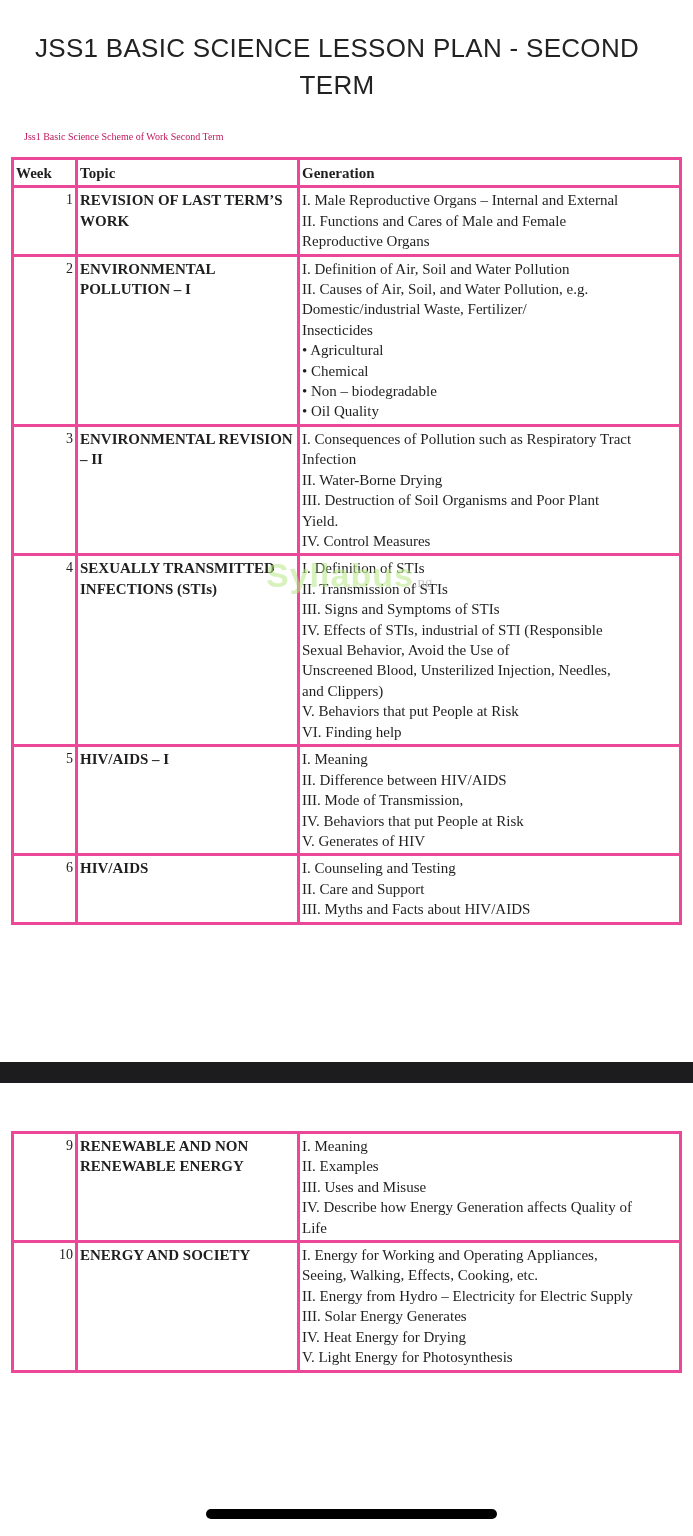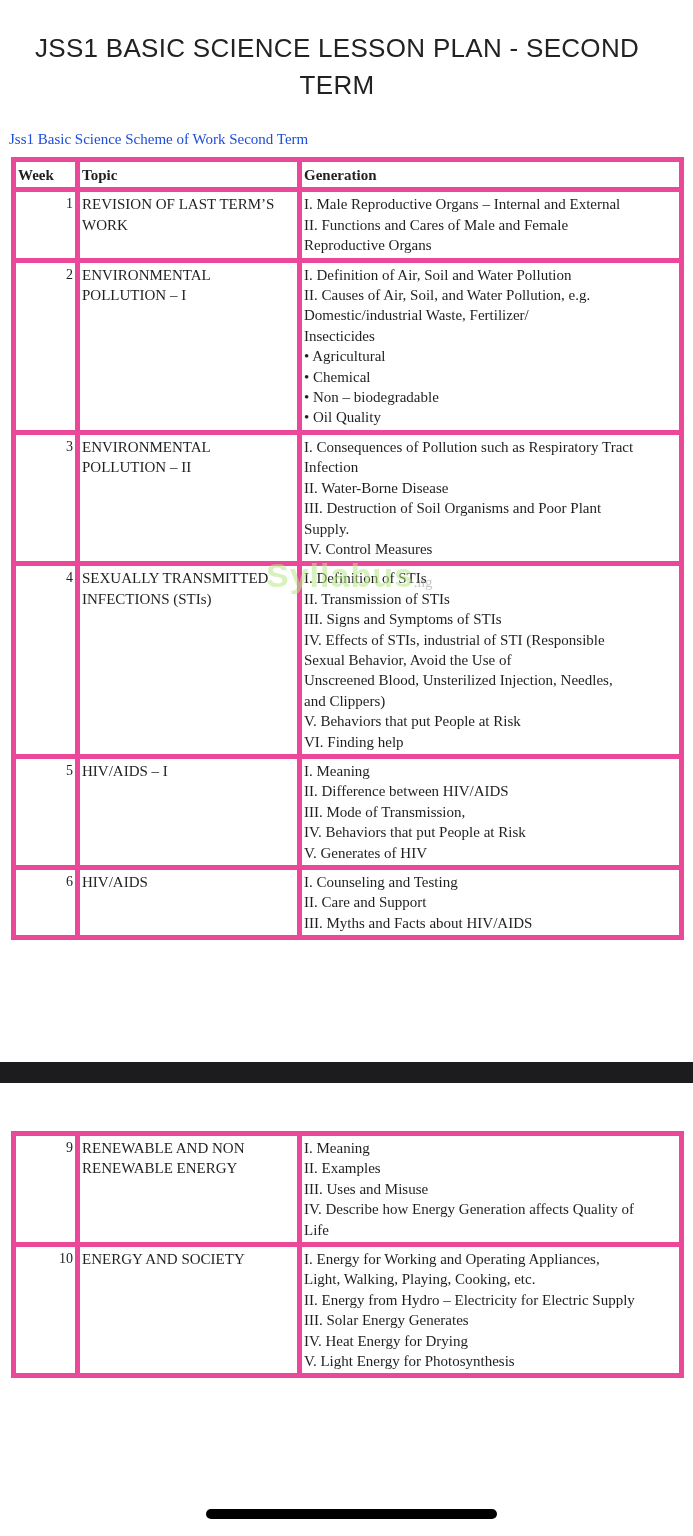--- a/index.html
+++ b/index.html
@@ -21,56 +21,56 @@
       width: 674px;
       text-align: center;
       font-family: "Liberation Sans", sans-serif;
       font-size: 26px;
       line-height: 37px;
       color: #222222;
       letter-spacing: 0.3px;
     }
     .subtitle {
       position: absolute;
-      left: 9px;
+      left: 24px;
       top: 131px;
       font-family: "Liberation Serif", serif;
-      font-size: 15px;
-      color: #1d4ed8;
+      font-size: 10px;
+      color: #be185d;
     }
     table.scheme {
       position: absolute;
       left: 11px;
       border-collapse: collapse;
       font-family: "Liberation Serif", serif;
       font-size: 15px;
       line-height: 20.4px;
       color: #1f1f1f;
       table-layout: fixed;
     }
     table.scheme td, table.scheme th {
-      border: 5px solid #ec4899;
+      border: 3px solid #ec4899;
       vertical-align: top;
       padding: 2px 2px 2px 2px;
     }
     table.scheme th {
       font-weight: bold;
       text-align: left;
       padding: 3px 2px 2px 2px;
     }
     .col-week { width: 64px; }
     .col-topic { width: 222px; }
     .col-breakdown { width: 382px; }
     td.week {
       text-align: right;
       padding-right: 1px;
       font-size: 14px;
     }
     td.topic {
-      font-weight: normal;
+      font-weight: bold;
       padding-left: 2px;
     }
     td.breakdown .line {
       display: block;
       white-space: nowrap;
     }
     #table-1 { top: 157px; }
     #table-2 { top: 1131px; }
     .watermark {
       position: absolute;
@@ -148,27 +148,27 @@
           <span class="line">Domestic/industrial Waste, Fertilizer/</span>
           <span class="line">Insecticides</span>
           <span class="line">• Agricultural</span>
           <span class="line">• Chemical</span>
           <span class="line">• Non – biodegradable</span>
           <span class="line">• Oil Quality</span>
         </td>
     </tr>
     <tr style="height: 129px;">
       <td class="week">3</td>
-      <td class="topic">ENVIRONMENTAL POLLUTION – II</td>
+      <td class="topic">ENVIRONMENTAL REVISION – II</td>
       <td class="breakdown">
           <span class="line">I. Consequences of Pollution such as Respiratory Tract</span>
           <span class="line">Infection</span>
-          <span class="line">II. Water-Borne Disease</span>
+          <span class="line">II. Water-Borne Drying</span>
           <span class="line">III. Destruction of Soil Organisms and Poor Plant</span>
-          <span class="line">Supply.</span>
+          <span class="line">Yield.</span>
           <span class="line">IV. Control Measures</span>
         </td>
     </tr>
     <tr style="height: 191px;">
       <td class="week">4</td>
       <td class="topic">SEXUALLY TRANSMITTED INFECTIONS (STIs)</td>
       <td class="breakdown">
           <span class="line">I. Definition of STIs</span>
           <span class="line">II. Transmission of STIs</span>
           <span class="line">III. Signs and Symptoms of STIs</span>
@@ -225,21 +225,21 @@
           <span class="line">III. Uses and Misuse</span>
           <span class="line">IV. Describe how Energy Generation affects Quality of</span>
           <span class="line">Life</span>
         </td>
     </tr>
     <tr style="height: 130px;">
       <td class="week">10</td>
       <td class="topic">ENERGY AND SOCIETY</td>
       <td class="breakdown">
           <span class="line">I. Energy for Working and Operating Appliances,</span>
-          <span class="line">Light, Walking, Playing, Cooking, etc.</span>
+          <span class="line">Seeing, Walking, Effects, Cooking, etc.</span>
           <span class="line">II. Energy from Hydro – Electricity for Electric Supply</span>
           <span class="line">III. Solar Energy Generates</span>
           <span class="line">IV. Heat Energy for Drying</span>
           <span class="line">V. Light Energy for Photosynthesis</span>
         </td>
     </tr>
   </tbody>
 </table>
 
 <div class="home-indicator"></div>

